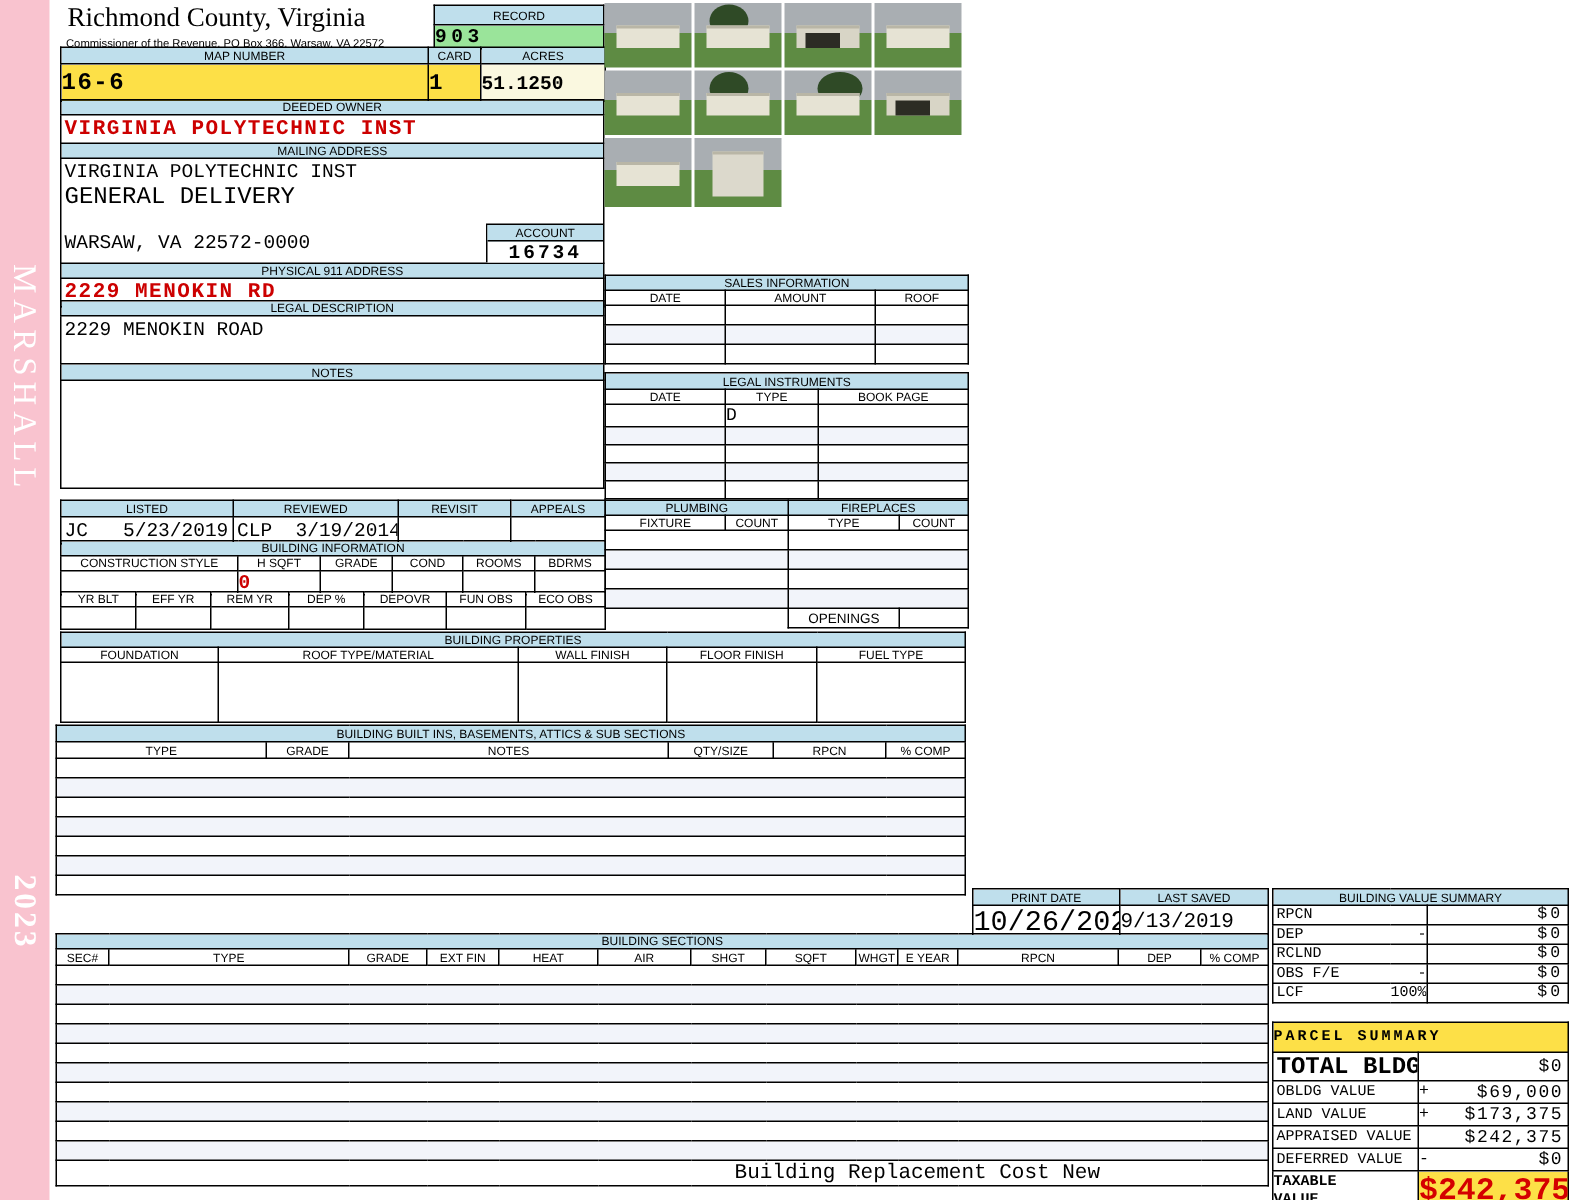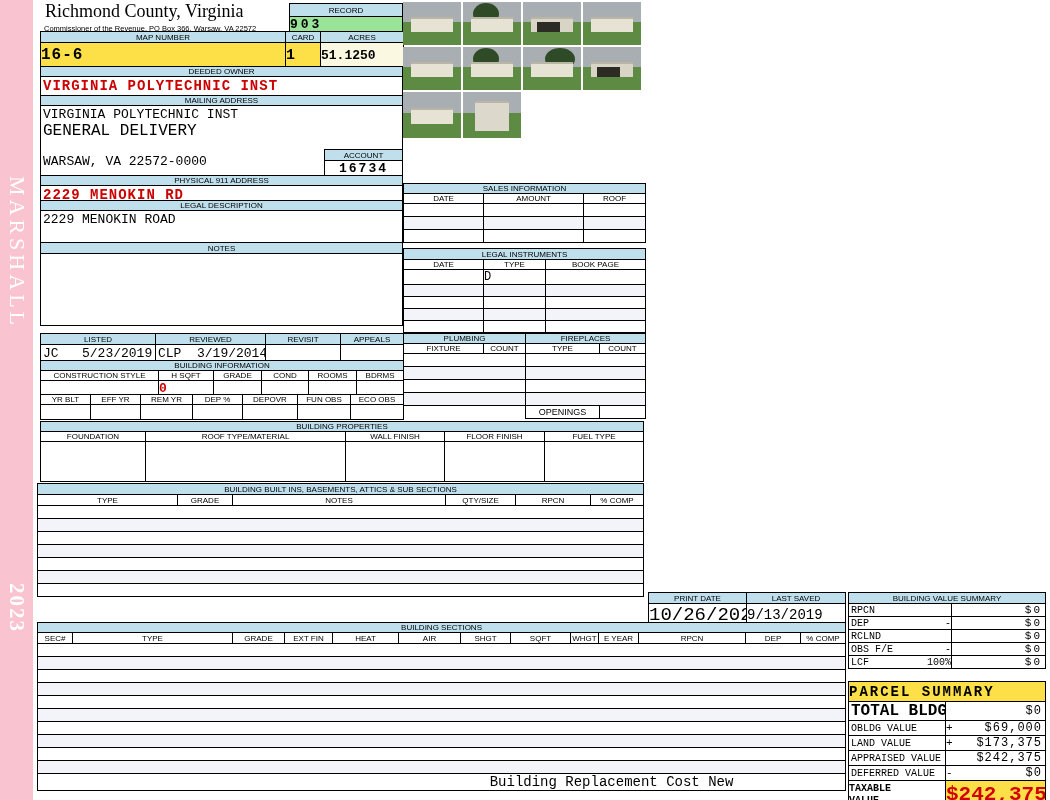--- a/index.html
+++ b/index.html
@@ -585,21 +585,21 @@
   </table>
 
 <table style="left:848px; top:681px; width:197px;">
   <colgroup>
       <col style="width:97px">
       <col style="width:18px">
       <col style="width:82px">
     </colgroup>
   <tbody>
       <tr>
-        <td class="yellow mono b ctr" colspan="3" style="height:20px; font-size:14px; letter-spacing:2px;">PARCEL SUMMARY</td>
+        <td class="yellow mono b ctr" colspan="3" style="height:20px; font-size:10px; letter-spacing:2px;">PARCEL SUMMARY</td>
       </tr>
   <tr style="height:13px;">
     <td class="mono" style="font-size:16px; padding-left:2px;font-weight:bold;">TOTAL BLDG VALUE</td>
     <td class="mono" style="font-size:11px; border-right:none;"></td>
     <td class="mono rt" style="font-size:12px; padding-right:3px; border-left:none; letter-spacing:1px;">$0</td>
   </tr>
   <tr style="height:13px;">
     <td class="mono" style="font-size:10px; padding-left:2px;">OBLDG VALUE</td>
     <td class="mono" style="font-size:11px; border-right:none;">+</td>
     <td class="mono rt" style="font-size:12px; padding-right:3px; border-left:none; letter-spacing:1px;">$69,000</td>

